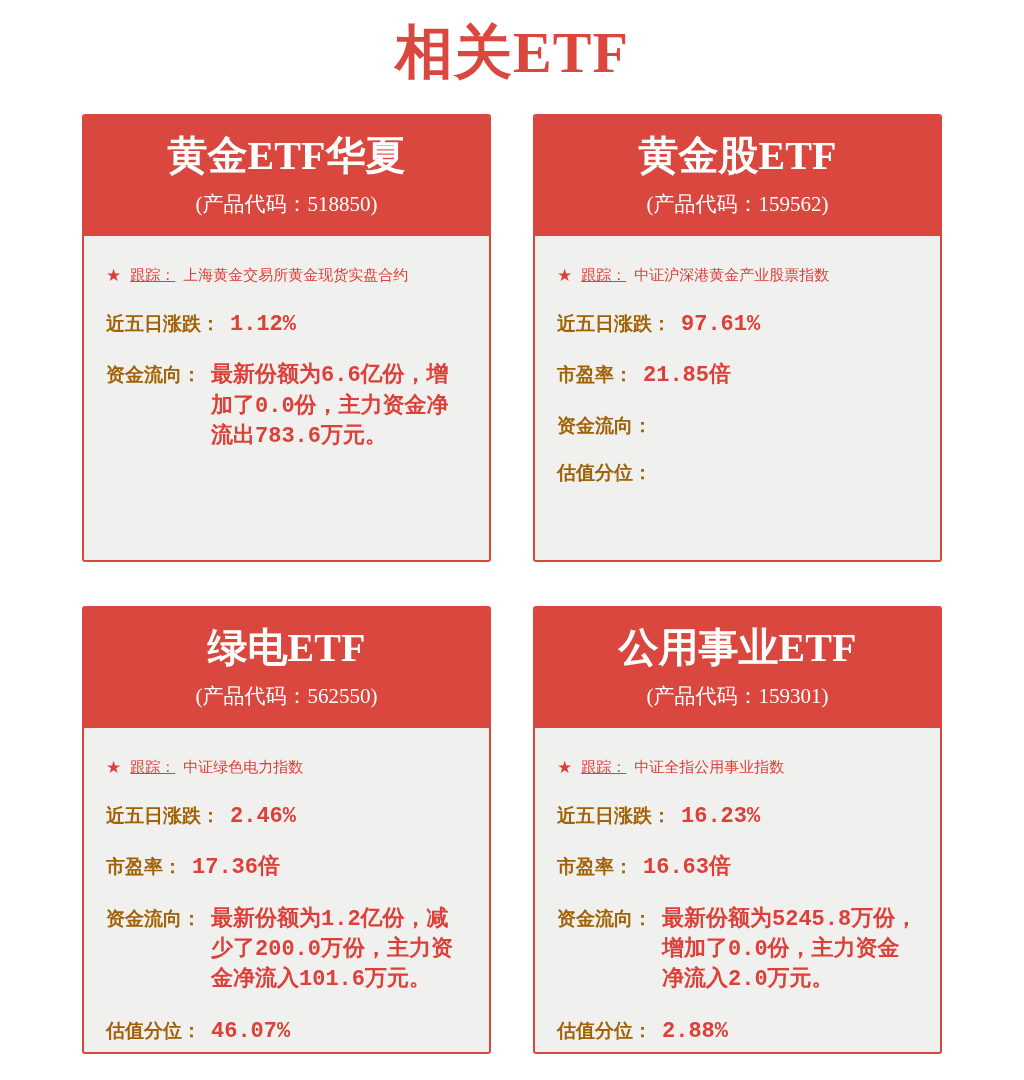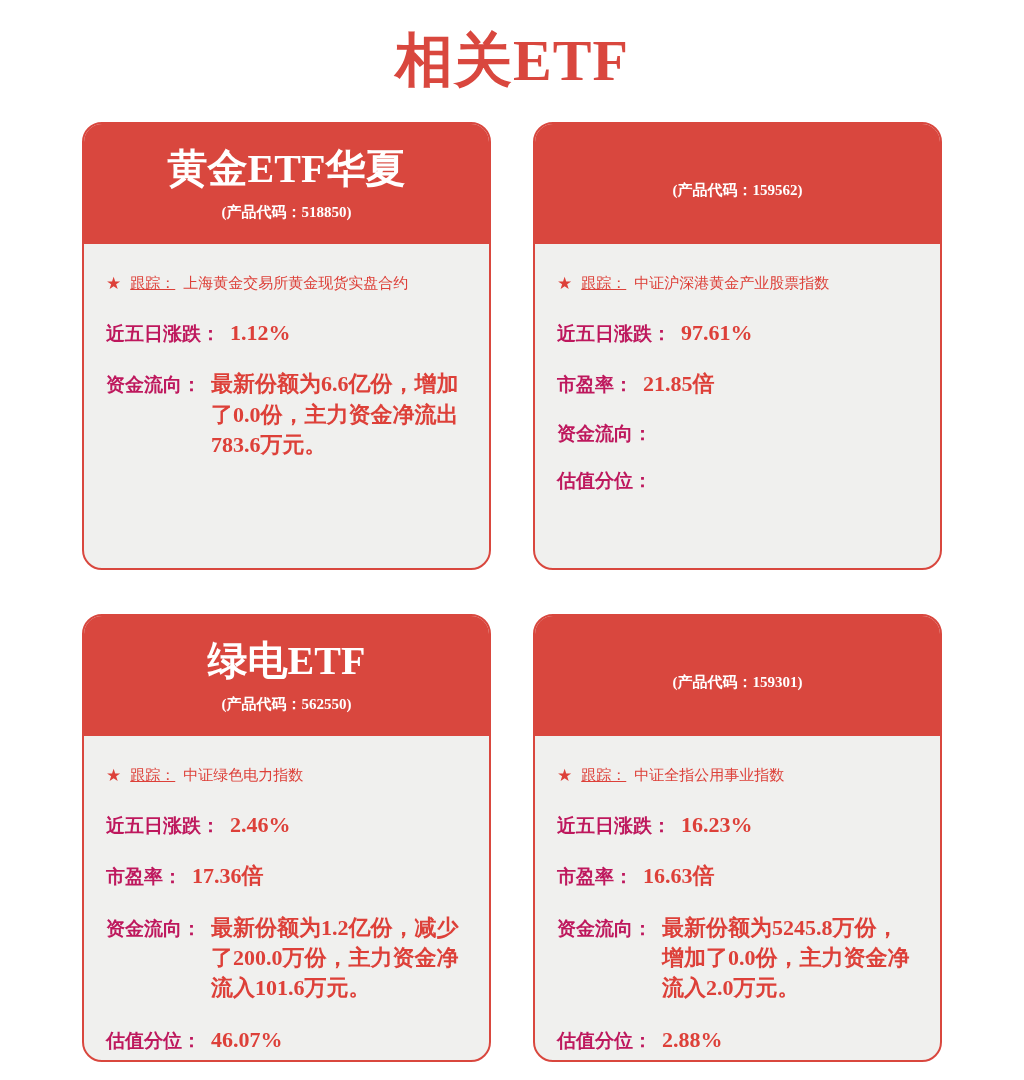--- a/index.html
+++ b/index.html
@@ -5,41 +5,41 @@
   html, body { margin: 0; padding: 0; }
   body {
     width: 1024px;
     height: 1080px;
     background: #ffffff;
     font-family: "Liberation Sans", sans-serif;
     overflow: hidden;
   }
   .page-title {
     margin: 0;
-    padding-top: 22px;
+    padding-top: 14px;
     height: 100px;
     text-align: center;
     font-family: "Liberation Serif", "DejaVu Serif", serif;
     font-weight: bold;
     font-size: 58px;
     color: #d9473e;
     letter-spacing: 1px;
   }
   .card-grid {
     display: grid;
     grid-template-columns: 409px 409px;
     column-gap: 42px;
     row-gap: 44px;
     justify-content: center;
   }
   .card {
     box-sizing: border-box;
     height: 448px;
     border: 2px solid #d9473e;
-    border-radius: 20px;
+    border-radius: 3px;
     background: #f0f0ee;
     overflow: hidden;
     display: flex;
     flex-direction: column;
   }
   .card-head {
     background: #d9473e;
     color: #ffffff;
     height: 120px;
     flex: 0 0 auto;
@@ -51,22 +51,22 @@
   }
   .card-name {
     font-family: "Liberation Serif", "DejaVu Serif", serif;
     font-weight: bold;
     font-size: 40px;
     line-height: 1.1;
   }
   .card-code {
     margin-top: 12px;
     font-family: "Liberation Serif", "DejaVu Serif", serif;
-    font-size: 15px;
-    font-weight: bold;
+    font-size: 21px;
+    font-weight: normal;
   }
   .card-body {
     flex: 1;
     padding: 30px 22px 0 22px;
   }
   .track-line {
     display: flex;
     align-items: center;
     color: #dd4039;
     font-size: 15px;
@@ -77,33 +77,33 @@
     margin-right: 9px;
     line-height: 1;
   }
   .track-label { margin-right: 8px; text-decoration: underline; }
   .stat-row {
     display: flex;
     align-items: baseline;
     margin-bottom: 21px;
   }
   .stat-label {
-    color: #be185d;
+    color: #a16207;
     font-weight: bold;
     font-size: 19px;
     white-space: nowrap;
     margin-right: 10px;
     flex: 0 0 auto;
   }
   .stat-value {
     color: #dd4039;
     font-weight: bold;
     font-size: 22px;
     line-height: 1.38;
-    font-family: Liberation Serif, serif;
+    font-family: Liberation Mono, monospace;
     flex: 1 1 auto;
   }
 </style>
 </head>
 <body>
 
 <h1 class="page-title">相关ETF</h1>
 
 <div class="card-grid">
 
@@ -124,20 +124,21 @@
       </div>
       <div class="stat-row">
         <span class="stat-label">资金流向：</span>
         <span class="stat-value">最新份额为6.6亿份，增加了0.0份，主力资金净流出783.6万元。</span>
       </div>
     </div>
   </section>
 
   <section class="card">
     <header class="card-head">
+      <div class="card-name">黄金股ETF</div>
       <div class="card-code">(产品代码：159562)</div>
     </header>
     <div class="card-body">
       <div class="track-line">
         <span class="star-icon">★</span>
         <span class="track-label">跟踪：</span>
         <span class="track-value">中证沪深港黄金产业股票指数</span>
       </div>
       <div class="stat-row">
         <span class="stat-label">近五日涨跌：</span>
@@ -181,20 +182,21 @@
       </div>
       <div class="stat-row">
         <span class="stat-label">估值分位：</span>
         <span class="stat-value">46.07%</span>
       </div>
     </div>
   </section>
 
   <section class="card">
     <header class="card-head">
+      <div class="card-name">公用事业ETF</div>
       <div class="card-code">(产品代码：159301)</div>
     </header>
     <div class="card-body">
       <div class="track-line">
         <span class="star-icon">★</span>
         <span class="track-label">跟踪：</span>
         <span class="track-value">中证全指公用事业指数</span>
       </div>
       <div class="stat-row">
         <span class="stat-label">近五日涨跌：</span>

